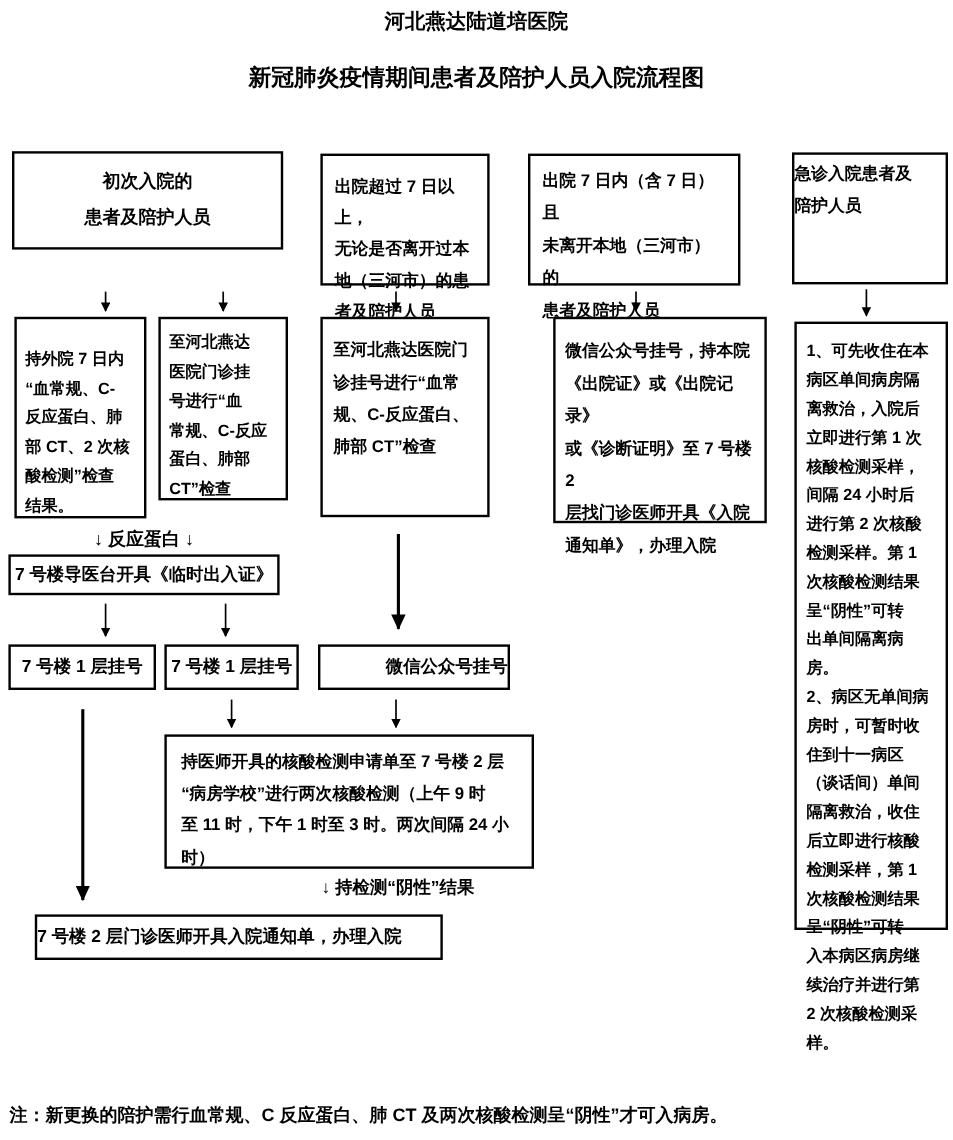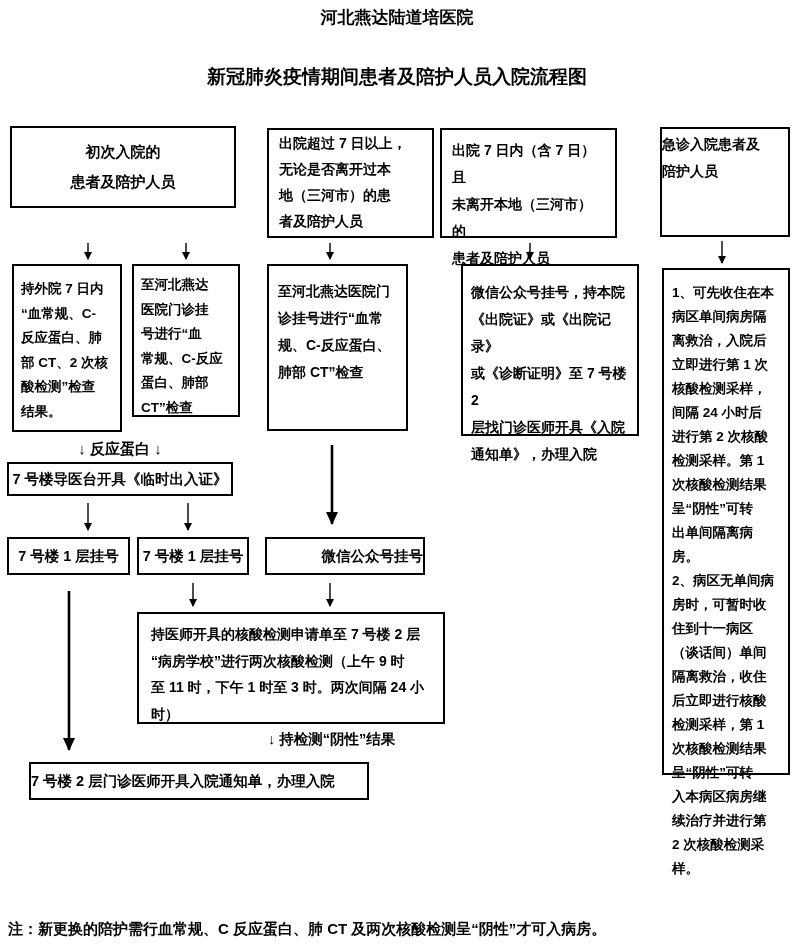--- a/index.html
+++ b/index.html
@@ -7,36 +7,36 @@
   body {
     width: 794px; height: 950px; position: relative; overflow: hidden;
     font-family: "Liberation Sans", "DejaVu Sans", sans-serif;
     color: #000;
   }
   .ttl {
     position: absolute; left: 0; width: 794px; text-align: center;
     font-weight: 700; white-space: pre-line;
   }
   #title1 { top: 6px;  font-size: 17px; }
-  #title2 { top: 52px; font-size: 19px; margin-top: 12px; }
+  #title2 { top: 52px; font-size: 19px; }
   .box {
     position: absolute; border: 2px solid #000; box-sizing: border-box;
     font-weight: 700; white-space: pre-line; background: #fff;
   }
   #box-first-visit { left: 10px;  top: 126px; width: 226px; height: 82px;
     display: flex; align-items: center; justify-content: center;
     text-align: center; font-size: 15px; line-height: 30px; }
-  #box-discharged-over7 { left: 267px; top: 128px; width: 167px; height: 110px;
-    padding: 0 10px; font-size: 14px; line-height: 26px; }
+  #box-discharged-over7 { left: 267px; top: 128px; width: 141px; height: 110px;
+    padding: 12px 10px; font-size: 14px; line-height: 26px; }
   #box-discharged-within7 { left: 440px; top: 128px; width: 177px; height: 110px;
     padding: 7px 10px; font-size: 14px; line-height: 27px; }
   #box-emergency { left: 660px; top: 127px; width: 130px; height: 110px;
     padding-top: 2px; text-align: left; font-size: 14px; line-height: 27px; }
   #box-external-results { left: 12px;  top: 264px; width: 110px; height: 168px;
-    padding: 11px 7px; font-size: 13.5px; line-height: 24.5px; }
+    padding: 21px 7px; font-size: 13.5px; line-height: 24.5px; }
   #box-yanda-a { left: 132px; top: 264px; width: 108px; height: 153px;
     padding: 7px 7px; font-size: 13.5px; line-height: 24.5px; }
   #box-yanda-b { left: 267px; top: 264px; width: 141px; height: 167px;
     padding: 12px 9px; font-size: 14px; line-height: 27px; }
   #box-wechat-admission { left: 437px; top: 264px; width: 178px; height: 172px;
     padding: 13px 8px; font-size: 14px; line-height: 27px; margin-left: 24px; }
   #box-emergency-notes { left: 662px; top: 268px; width: 128px; height: 507px;
     padding: 11px 8px; font-size: 13.5px; line-height: 24px; }
   #label-hold-results { position: absolute; left: 0; top: 440px; width: 240px;
     text-align: center; font-weight: 700; font-size: 15px; }

